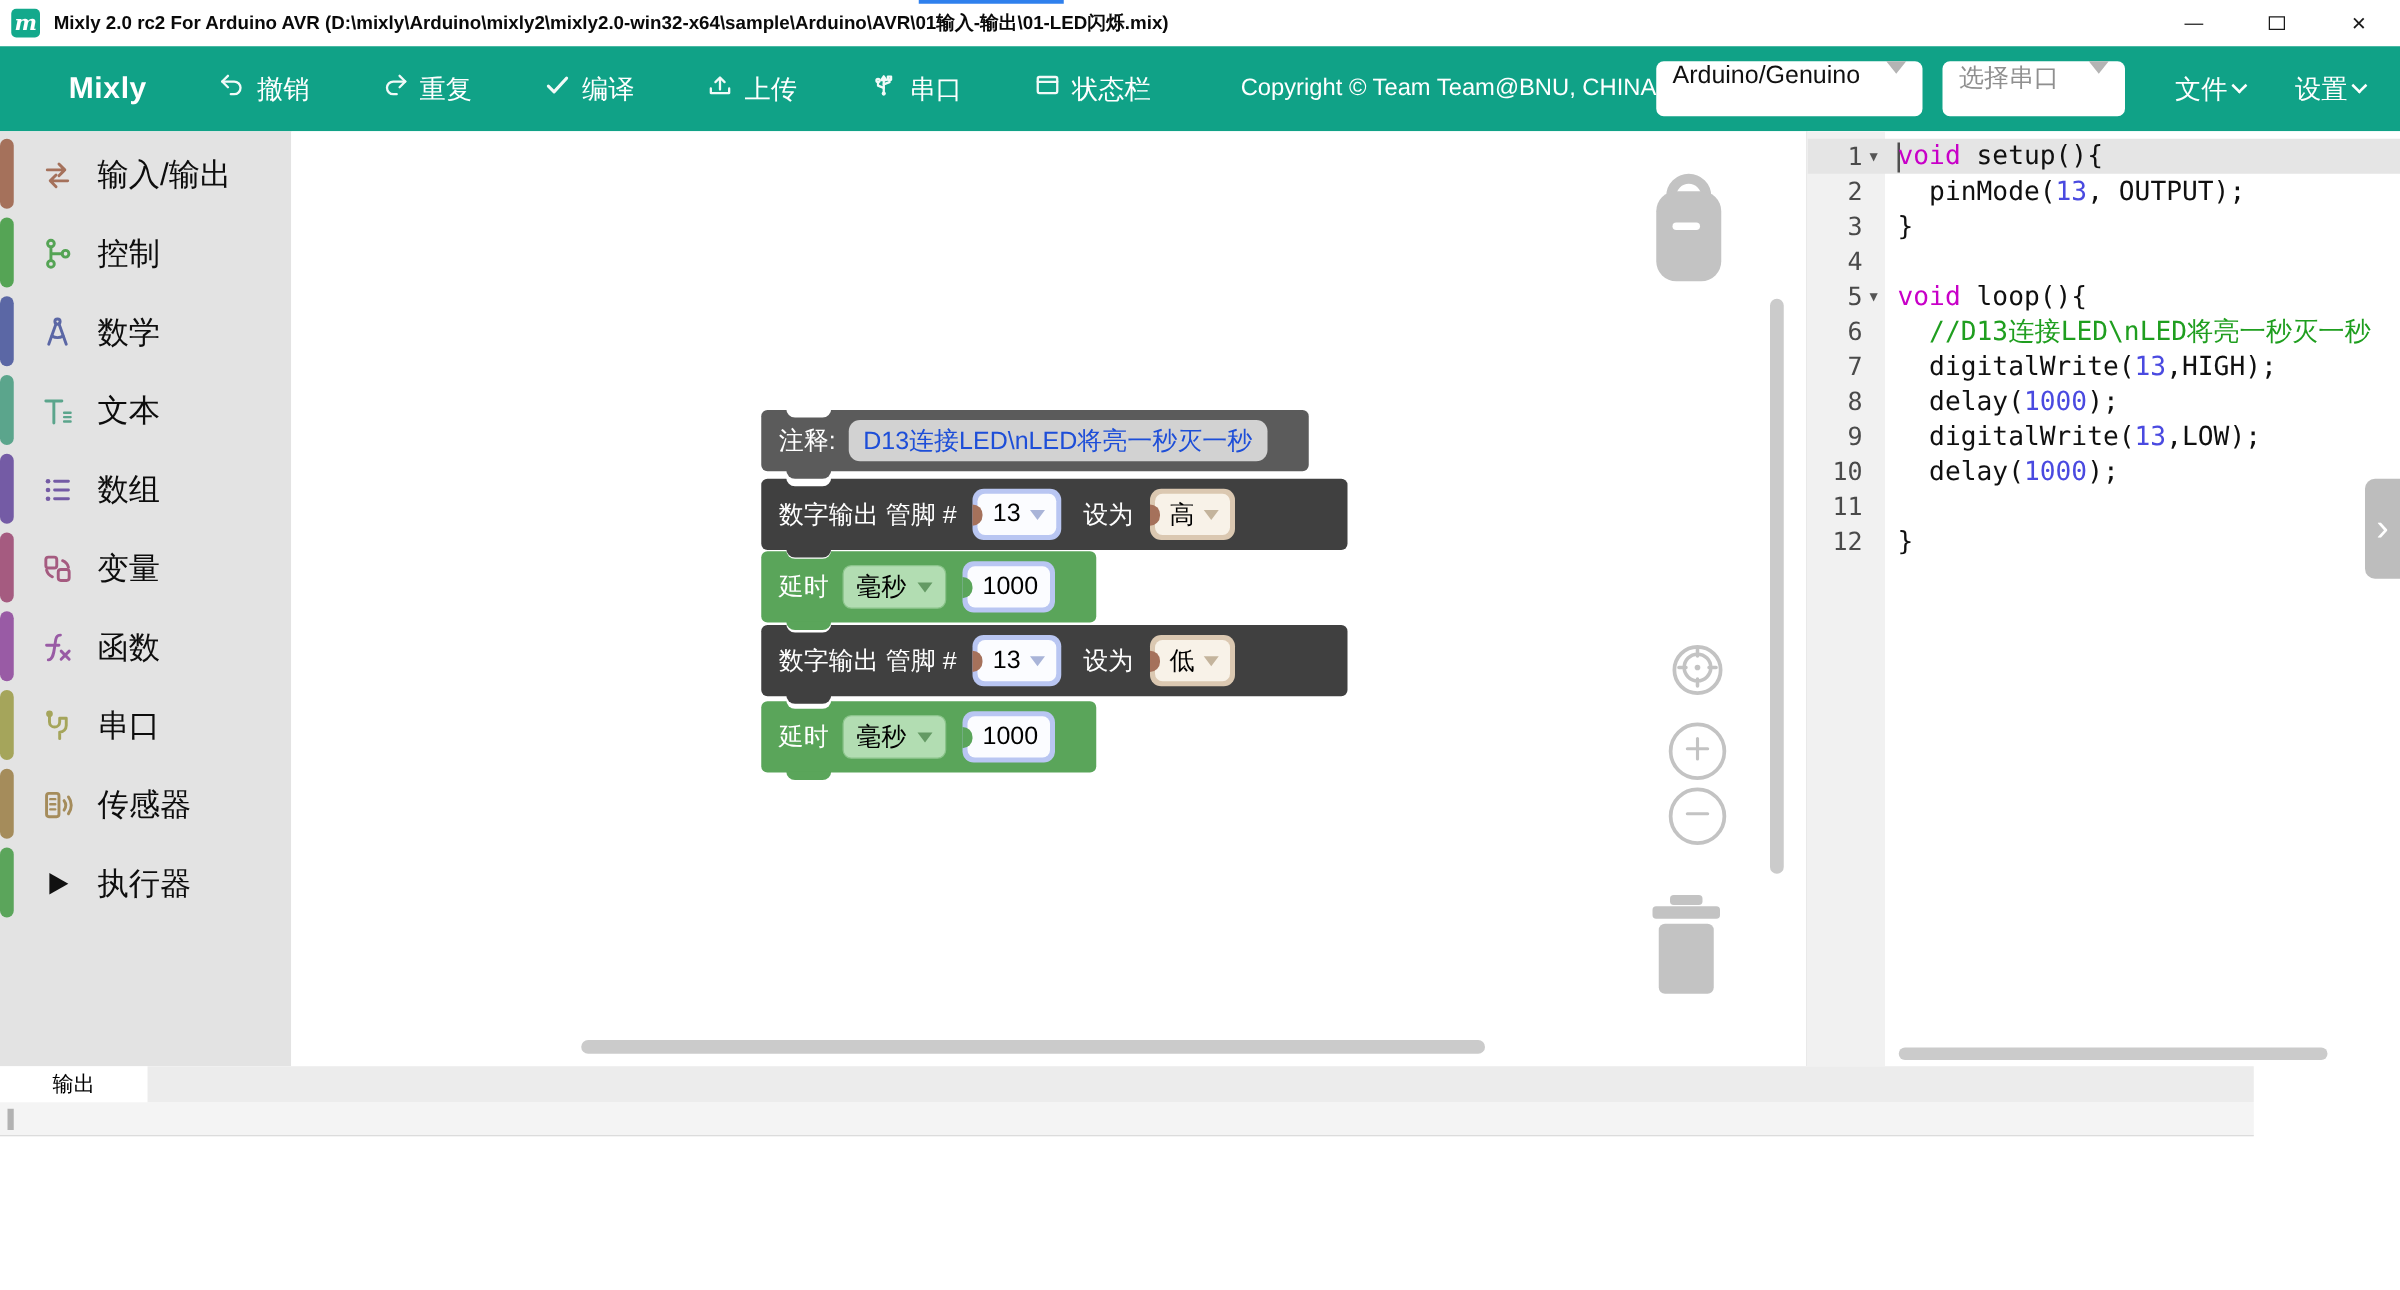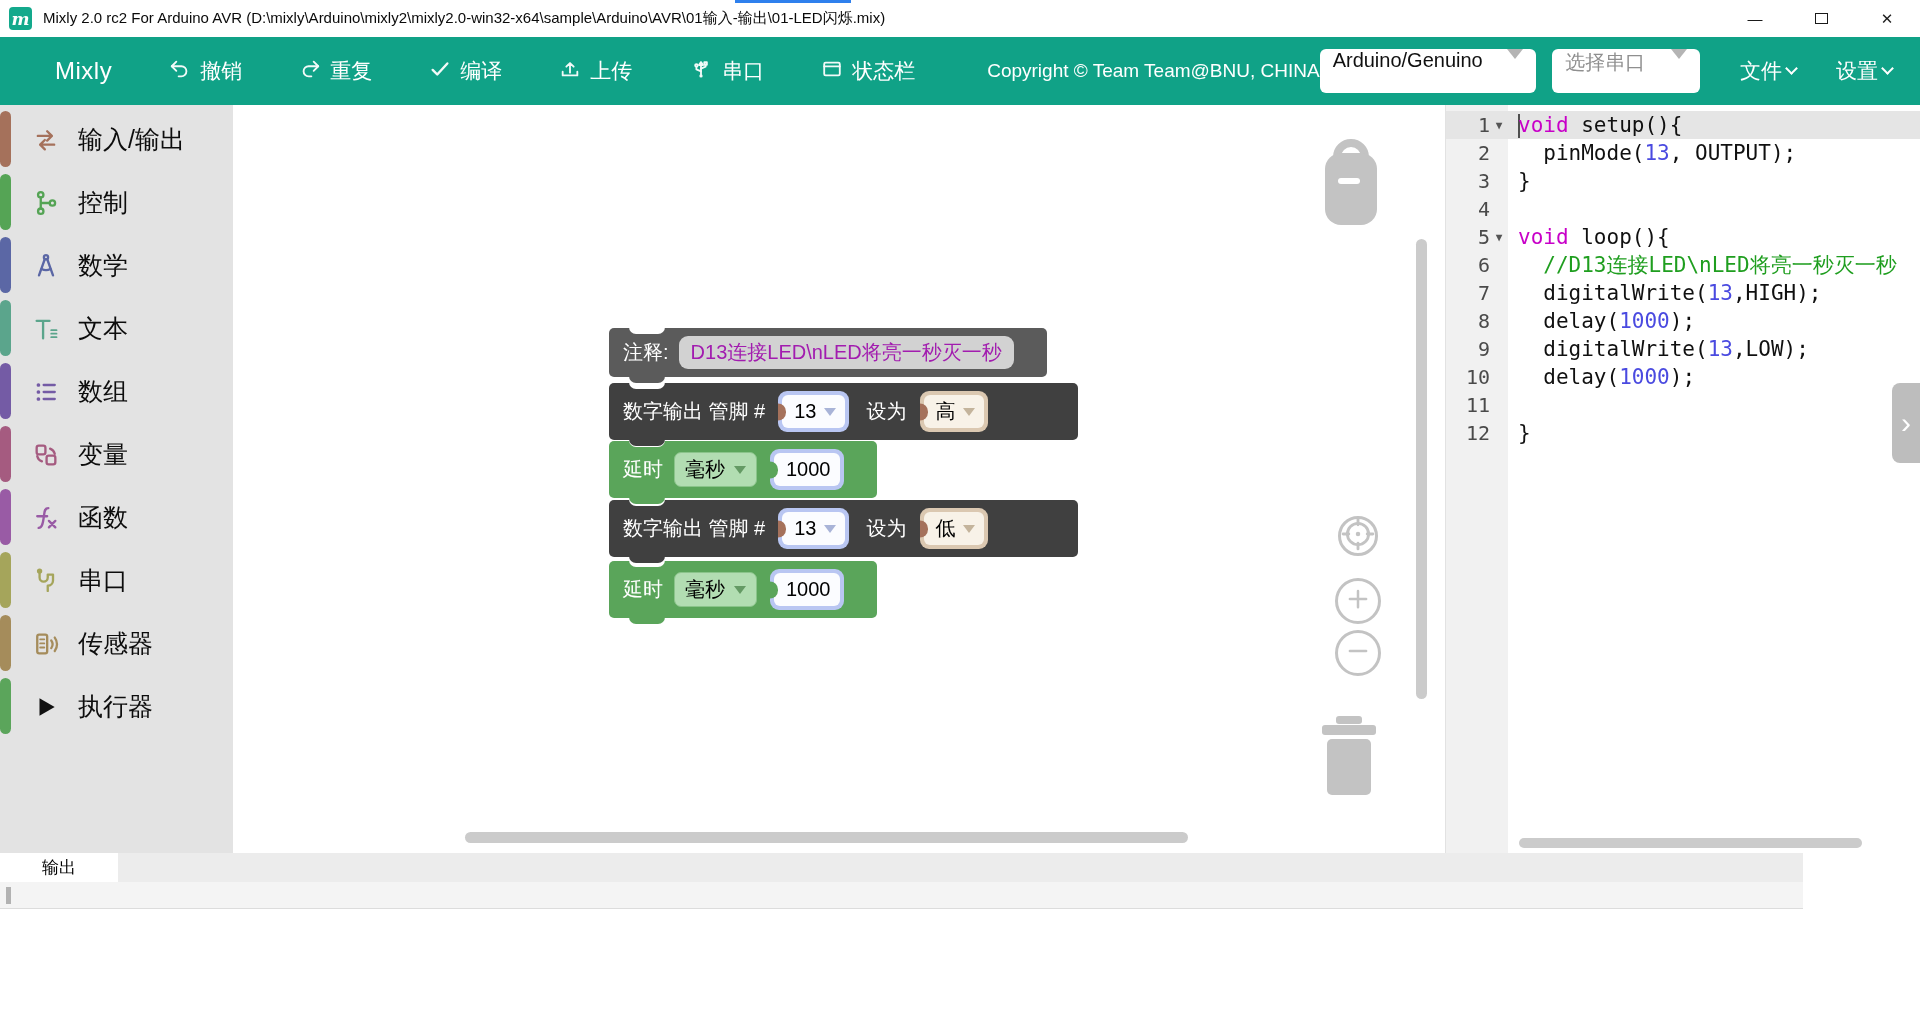--- a/index.html
+++ b/index.html
@@ -3,29 +3,29 @@
 <meta charset="utf-8">
 <style>
   * { margin:0; padding:0; box-sizing:border-box; }
   html,body { width:1920px; height:1032px; overflow:hidden; }
   body { font-family:"Liberation Sans",sans-serif; position:relative; background:#fff; }
 
   
   .titlebar { position:absolute; left:0; top:0; width:1920px; height:37px; background:#fff; display:flex; align-items:center; }
   .logo { width:23px; height:23px; margin-left:9px; background:#13a98c; border-radius:4px; color:#fff;
           display:flex; align-items:center; justify-content:center; font:bold italic 17px "DejaVu Serif",serif; }
-  .title-text { margin-left:11px; font-size:15px; color:#0a0a0a; white-space:nowrap; }
+  .title-text { margin-left:11px; font-size:15px; color:#0a0a0a; white-space:nowrap;font-weight:bold; }
   .top-blue { position:absolute; left:735px; top:0; width:116px; height:3px; background:#2f80ed; }
   .win-controls { margin-left:auto; display:flex; height:100%; }
   .win-btn { width:66px; height:100%; display:flex; align-items:center; justify-content:center; font-size:15px; color:#1a1a1a; cursor:default; }
   .maxbox { width:13px; height:11px; border:1.5px solid #1a1a1a; display:inline-block; }
 
   
   .toolbar { position:absolute; left:0; top:37px; width:1920px; height:68px; background:#10a287; display:flex; align-items:center; color:#fff; }
-  .brand { font-size:24px; font-weight:normal; margin-left:55px; letter-spacing:.5px; }
+  .brand { font-size:24px; font-weight:bold; margin-left:55px; letter-spacing:.5px; }
   .tb-buttons { display:flex; align-items:center; }
   .tb-item { display:flex; align-items:center; gap:9px; font-size:21px; margin-left:57px; cursor:pointer; white-space:nowrap; }
   .tb-item svg { opacity:.95; }
   .tb-copy { font-size:19px; margin-left:72px; white-space:nowrap; }
   .tb-select { height:44px; background:#fff; border-radius:6px; display:flex; align-items:flex-start; justify-content:space-between; padding:0 13px; font-size:20px; cursor:pointer; }
   .sel-board { margin-left:auto; width:220px; color:#101010; }
   .sel-port  { margin-left:16px; width:150px; color:#8f8f8f; }
   .caret-down { width:0; height:0; border-left:8px solid transparent; border-right:8px solid transparent; border-top:10px solid #b4b4b4; }
   .tb-menu { font-size:21px; display:flex; align-items:center; gap:5px; margin-left:40px; cursor:pointer; white-space:nowrap; }
   .tb-menu:last-child { margin-right:28px; }
@@ -54,21 +54,21 @@
   .blk { position:absolute; border-radius:5px; color:#fff; display:flex; align-items:center; font-size:20px; padding:0 14px; }
   .blk::before { content:""; position:absolute; top:-1px; left:20px; width:36px; height:7px; background:#fff; border-radius:0 0 7px 7px; }
   .bump::after { content:""; position:absolute; bottom:-6px; left:20px; width:36px; height:7px; background:inherit; border-radius:0 0 7px 7px; z-index:2; }
   .blk-comment { background:#5b5b5b; left:376px; top:223px; width:438px; height:49px; }
   .blk-brown   { background:#404040; }
   .blk-green   { background:#5aa55a; }
   .dw1 { left:376px; top:278px; width:469px; height:57px; }
   .dl1 { left:376px; top:336px; width:268px; height:57px; }
   .dw2 { left:376px; top:395px; width:469px; height:57px; }
   .dl2 { left:376px; top:456px; width:268px; height:57px; }
-  .cfield { background:#d2d2d2; color:#a21caf; border-radius:9px; padding:3px 12px; font-size:20px; margin-left:10px; white-space:nowrap; }
+  .cfield { background:#d2d2d2; color:#1d4ed8; border-radius:9px; padding:3px 12px; font-size:20px; margin-left:10px; white-space:nowrap; }
   .vsock { position:relative; display:flex; align-items:center; border-radius:9px; padding:4px; margin-left:13px; }
   .vsock .vin { display:flex; align-items:center; gap:7px; border-radius:6px; padding:0 9px 0 12px; height:33px; color:#000; font-size:20px; }
   .v-num { background:#b9c6f2; }
   .v-num .vin { background:#fbfcff; }
   .v-lvl { background:#dbc8b1; }
   .v-lvl .vin { background:#f8f2e8; }
   .tab-cut { position:absolute; left:0; top:50%; transform:translateY(-50%); width:8px; height:17px; border-radius:0 8px 8px 0; }
   .blk-brown .tab-cut { background:#a5715b; }
   .blk-green .tab-cut { background:#5aa55a; }
   .mini-caret { width:0; height:0; border-left:6px solid transparent; border-right:6px solid transparent; }

